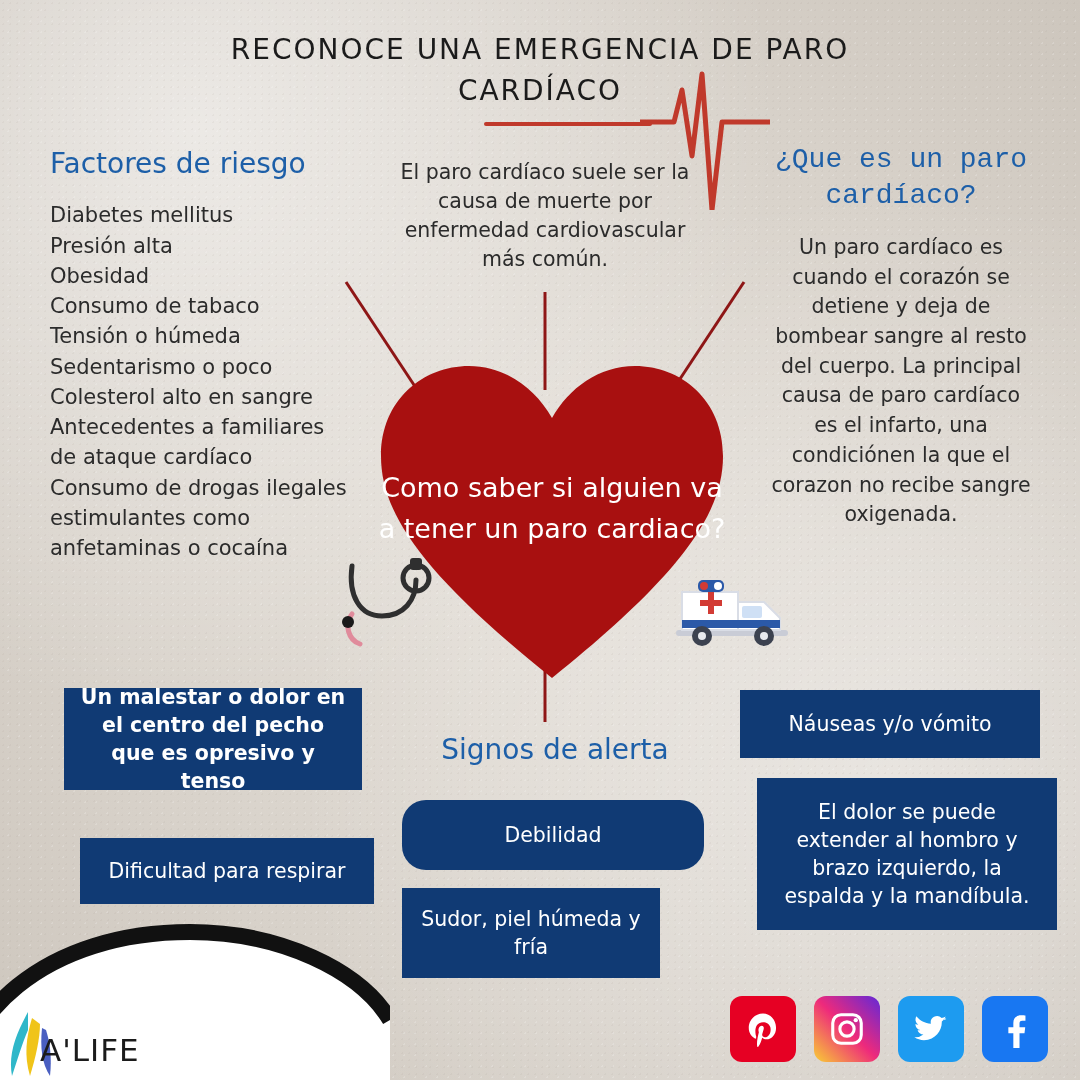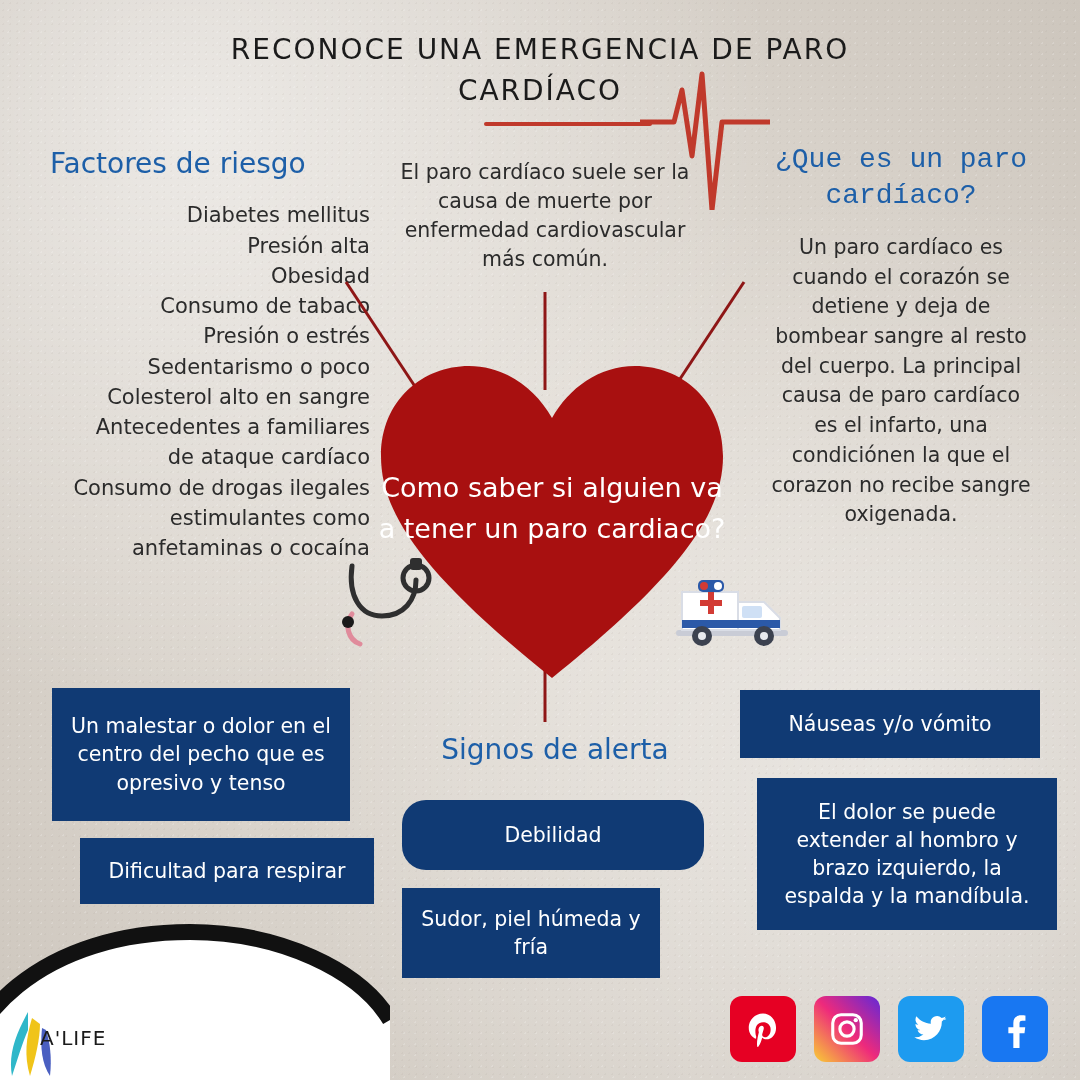--- a/index.html
+++ b/index.html
@@ -79,21 +79,20 @@
     top: 146px;
     width: 320px;
   }
   #risk-list {
     margin: 18px 0 0 0;
     padding: 0;
     list-style: none;
     color: #2b2b2b;
     font-size: 21px;
     line-height: 1.44;
-    text-align: right;
   }
   #risk-list li { margin: 0; }
 
   
   #center-intro {
     position: absolute;
     left: 400px;
     top: 158px;
     width: 290px;
     text-align: center;
@@ -154,21 +153,21 @@
     color: #ffffff;
     font-size: 20.5px;
     line-height: 1.37;
     display: flex;
     align-items: center;
     justify-content: center;
     text-align: center;
     padding: 10px 14px;
     box-sizing: border-box;
   }
-  #box-chest  { left: 52px;  top: 688px; width: 298px; height: 133px; }
+  #box-chest  { left: 64px;  top: 688px; width: 298px; height: 102px; font-weight: bold; }
   #box-breath { left: 52px;  top: 838px; width: 294px; height: 66px; margin-left: 28px;  }
   #box-weak   { left: 402px; top: 800px; width: 302px; height: 70px; border-radius: 24px;  }
   #box-sweat  { left: 402px; top: 888px; width: 258px; height: 90px;  }
   #box-nausea { left: 740px; top: 690px; width: 300px; height: 68px;  }
   #box-pain   { left: 757px; top: 778px; width: 300px; height: 152px; }
 
   
   #stethoscope { position: absolute; left: 330px; top: 552px; width: 110px; height: 110px; }
 
   
@@ -178,22 +177,22 @@
   #logo-area {
     position: absolute;
     left: -40px;
     bottom: -50px;
     width: 430px;
     height: 240px;
   }
   #logo-text {
     position: absolute;
     left: 80px;
-    bottom: 80px;
-    font-size: 20px;
+    bottom: 62px;
+    font-size: 31px;
     letter-spacing: 1px;
     color: #1b1b1b;
     z-index: 3;
   }
 
   
   #social {
     position: absolute;
     right: 32px;
     bottom: 18px;
@@ -230,21 +229,21 @@
 
   <div style="position:absolute;left:484px;top:122px;width:168px;height:4px;background:#c0392b;border-radius:2px;"></div>
 
   <div id="left-col">
     <div class="col-heading">Factores de riesgo</div>
     <ul id="risk-list">
       <li>Diabetes mellitus</li>
       <li>Presión alta</li>
       <li>Obesidad</li>
       <li>Consumo de tabaco</li>
-      <li>Presión o estrés</li>
+      <li>Tensión o húmeda</li>
       <li>Sedentarismo o poco</li>
       <li>Colesterol alto en sangre</li>
       <li>Antecedentes a familiares</li>
       <li>de ataque cardíaco</li>
       <li>Consumo de drogas ilegales</li>
       <li>estimulantes como</li>
       <li>anfetaminas o cocaína</li>
     </ul>
   </div>
 

